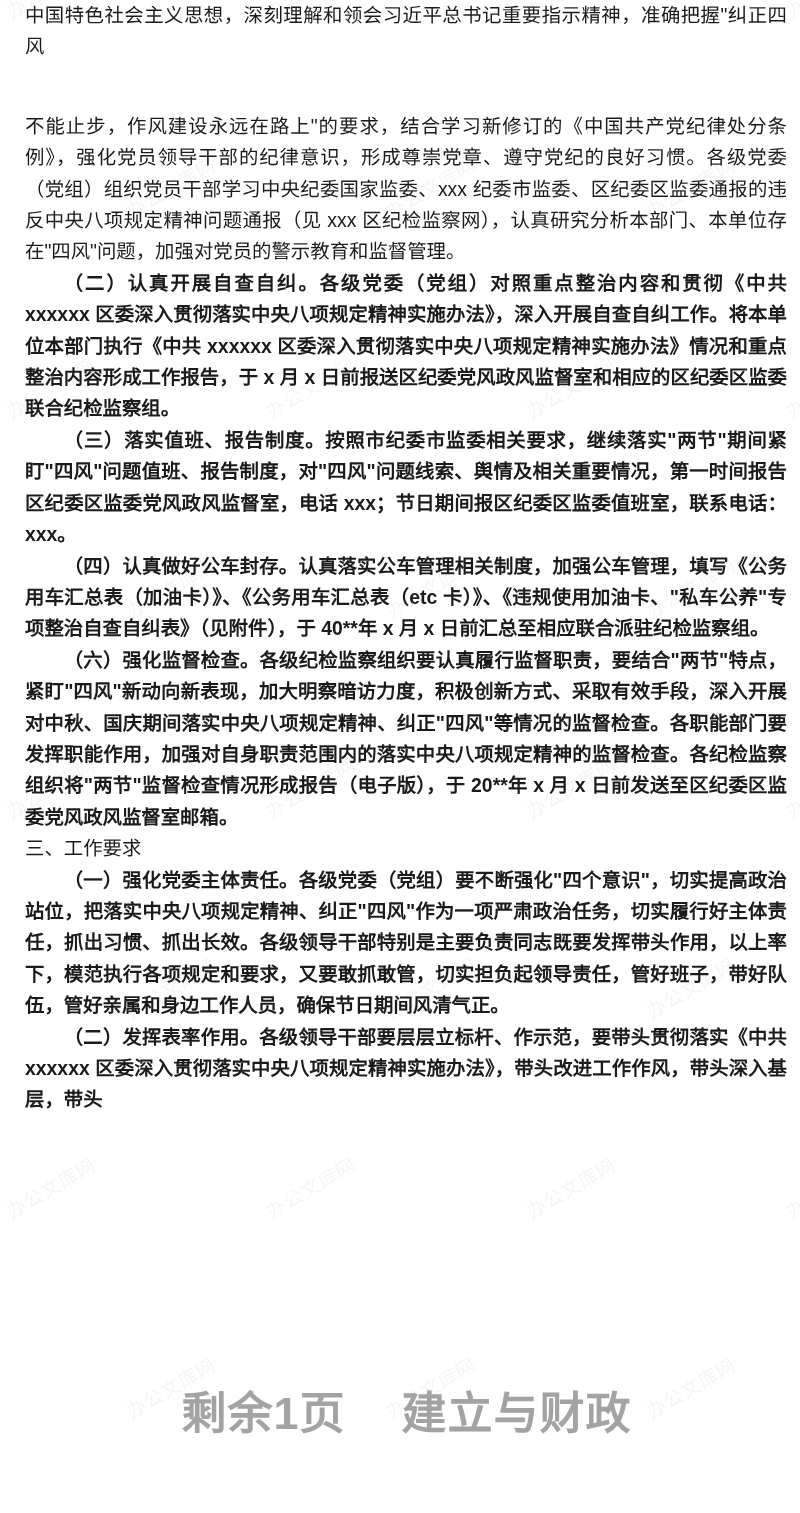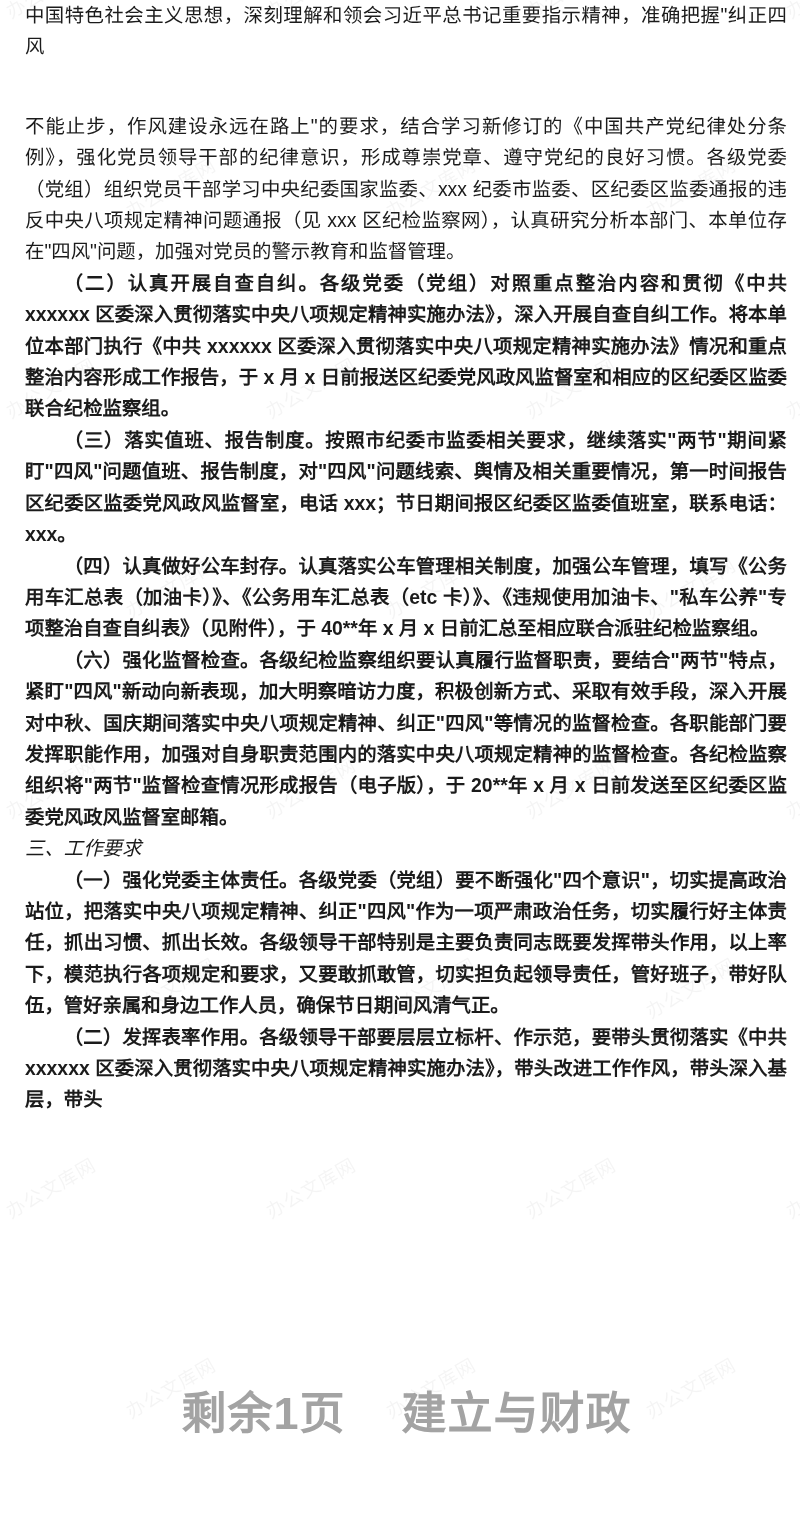--- a/index.html
+++ b/index.html
@@ -68,21 +68,20 @@
     text-indent: 0;
   }
   
   .doc-para.indent {
     text-indent: 2em;
     font-weight: bold;
   }
   
   .doc-para.section {
     text-indent: 0;
-    font-style: italic;
   }
 
   .gap-top {
     height: 48px;
   }
 
   
   #paywall-notice {
     position: absolute;
     left: 0;

